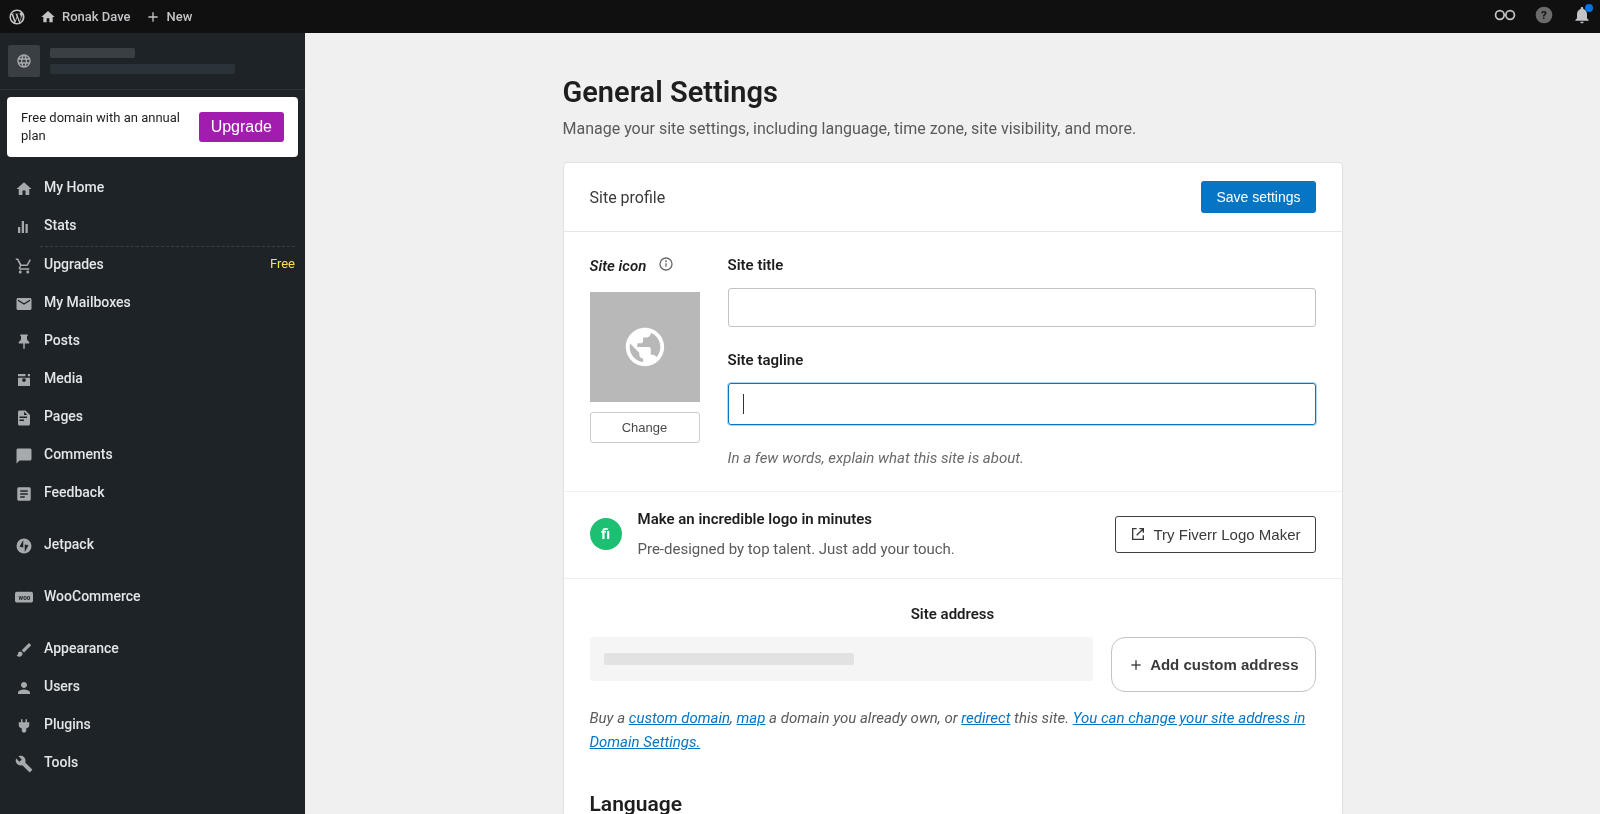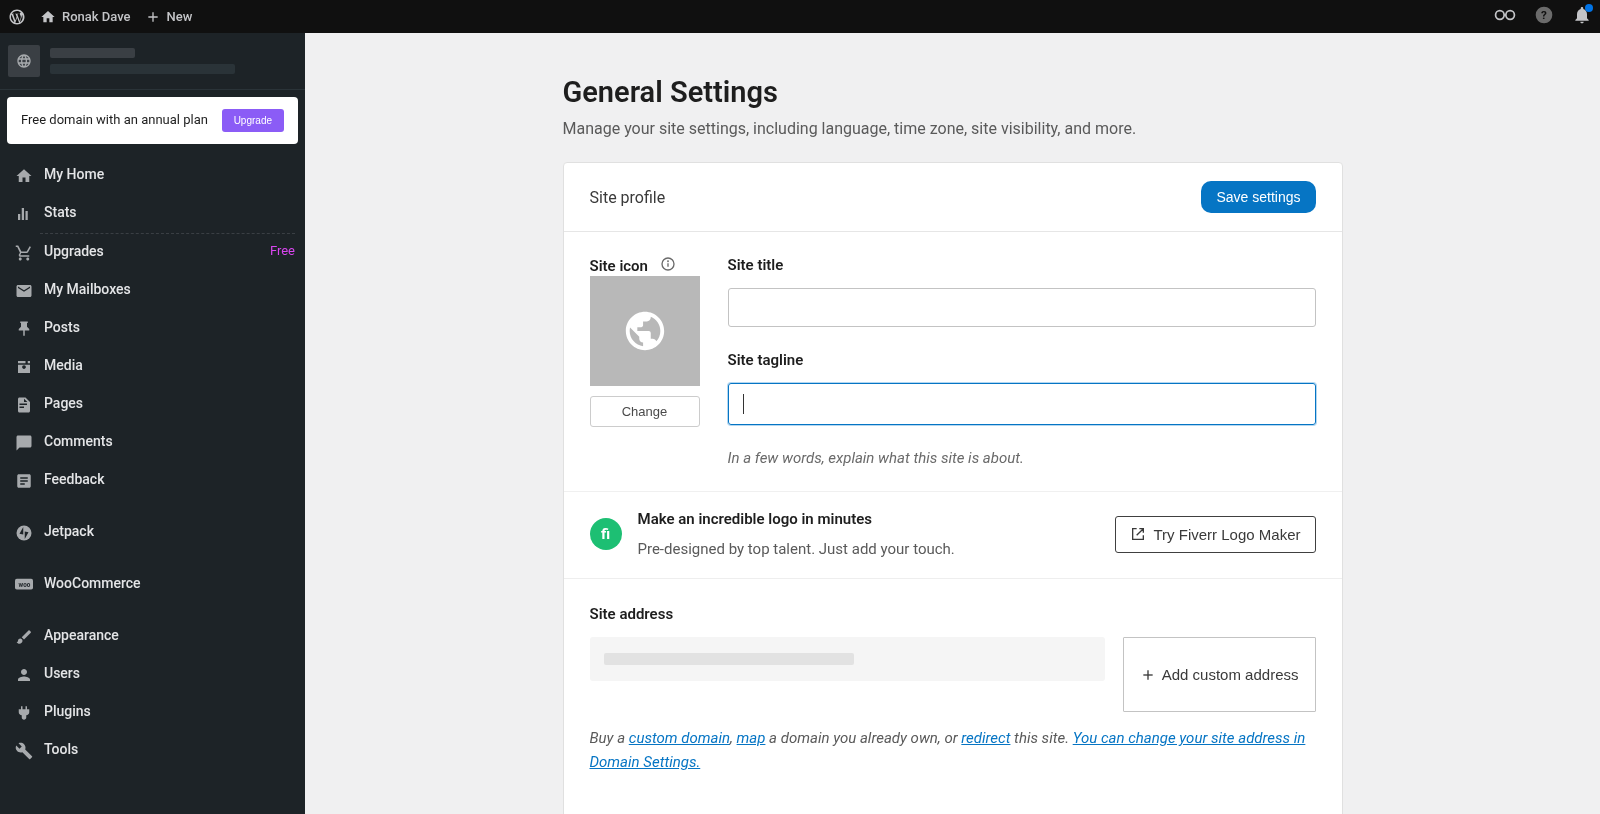--- a/index.html
+++ b/index.html
@@ -22,71 +22,71 @@
 
 .site-switch { display: flex; align-items: center; gap: 10px; padding: 12px 8px; border-bottom: 1px solid #2a3338; }
 .site-avatar { width: 32px; height: 32px; background: #3a3f44; border-radius: 2px; display: flex; align-items: center; justify-content: center; }
 .site-lines { flex: 1; }
 .site-line1 { width: 85px; height: 10px; background: #3a3f44; border-radius: 2px; margin-bottom: 6px; }
 .site-line2 { width: 185px; height: 10px; background: #2a3338; border-radius: 2px; }
 
 
 .upgrade-card { background: #fff; margin: 7px; border-radius: 4px; padding: 12px 14px; display: flex; align-items: center; justify-content: space-between; gap: 10px; }
 .upgrade-text { font-size: 13px; color: #1e1e1e; line-height: 1.4; }
-.upgrade-btn { background: #8b5cf6; color: #fff; border: none; padding: 6px 12px; border-radius: 3px; font-size: 10px; cursor: pointer; font-weight: 500; }
+.upgrade-btn { background: #a21caf; color: #fff; border: none; padding: 6px 12px; border-radius: 3px; font-size: 16px; cursor: pointer; font-weight: 500; }
 
 
 .nav { padding-top: 6px; }
 .nav-item { display: flex; align-items: flex-start; gap: 10px; padding: 9px 10px 9px 14px; font-size: 14px; font-weight: 500; color: #e4e5e7; cursor: pointer; }
 .nav-item .icon { width: 20px; height: 20px; display: flex; align-items: center; justify-content: center; }
 .nav-item .icon svg { fill: #a7aaad; }
-.nav-badge { margin-left: auto; font-size: 13px; color: #d946ef; font-weight: 400; }
+.nav-badge { margin-left: auto; font-size: 13px; color: #fde047; font-weight: 400; }
 .nav-gap { height: 14px; }
 .dashed-line { border-bottom: 1px dashed #3a3f44; margin: 0 10px 0 40px; }
 
 
 .content { max-width: 820px; margin: 0 auto; padding: 42px 20px 40px; }
 .page-title { font-size: 29px; font-weight: 600; color: #1e1e1e; margin-bottom: 10px; }
 .page-subtitle { font-size: 16px; color: #5a5a5a; margin-bottom: 24px; }
 
 
 .card { background: #fff; border: 1px solid #e0e0e0; border-radius: 4px; }
 .card-header { display: flex; align-items: center; justify-content: space-between; padding: 18px 26px; border-bottom: 1px solid #e6e6e6; }
 .card-header-title { font-size: 16px; color: #3a3a3a; }
-.save-btn { background: #0675c4; color: #fff; border: none; padding: 8px 15px; border-radius: 10px; font-size: 14px; font-weight: 500; cursor: pointer; }
+.save-btn { background: #0675c4; color: #fff; border: none; padding: 8px 15px; border-radius: 3px; font-size: 14px; font-weight: 500; cursor: pointer; }
 
 .card-body { padding: 24px 26px; }
 .profile-row { display: flex; gap: 28px; }
 .icon-col { width: 110px; flex-shrink: 0; }
-.icon-label { font-size: 15px; font-weight: 600; display: flex; align-items: center; gap: 12px; margin-bottom: 0; }
+.icon-label { font-size: 15px; font-weight: 600; display: flex; align-items: center; gap: 12px; margin-bottom: 16px; font-style: italic; }
 .icon-preview { width: 110px; height: 110px; background: #b8b8b8; display: flex; align-items: center; justify-content: center; margin-bottom: 10px; }
 .icon-preview svg { fill: #fff; width: 46px; height: 46px; }
 .change-btn { width: 110px; background: #fff; border: 1px solid #ccc; padding: 7px 0; font-size: 13px; color: #4a4a4a; border-radius: 3px; cursor: pointer; }
 
 .fields-col { flex: 1; }
 .field-label { font-size: 15px; font-weight: 600; margin-bottom: 14px; display: block; }
 .text-input { width: 100%; border: 1px solid #c3c3c3; border-radius: 3px; padding: 10px 12px; font-size: 15px; margin-bottom: 24px; }
 .text-input.focused { border: 1.5px solid #0675c4; box-shadow: 0 0 0 1px #b3d7f1; }
 .helper { font-size: 15px; color: #6a6a6a; font-style: italic; }
 
 
 .fiverr-row { display: flex; align-items: center; padding: 18px 26px 20px; border-top: 1px solid #f0f0f0; gap: 16px; }
 .fiverr-badge { width: 32px; height: 32px; background: #1dbf73; border-radius: 50%; display: flex; align-items: center; justify-content: center; color: #fff; font-weight: 700; font-size: 15px; flex-shrink: 0; text-align: right; }
 .fiverr-text { flex: 1; }
 .fiverr-title { font-weight: 600; font-size: 15px; margin-bottom: 12px; }
 .fiverr-sub { font-size: 15px; color: #5a5a5a; }
 .fiverr-btn { background: #fff; border: 1px solid #404040; padding: 9px 14px; font-size: 15px; color: #3a3a3a; border-radius: 3px; cursor: pointer; display: flex; align-items: center; gap: 8px; }
 
 
 .address-section { padding: 26px 26px 4px; border-top: 1px solid #eee; }
-.addr-label { font-size: 15px; font-weight: 600; margin-bottom: 14px; }
+.addr-label { font-size: 15px; font-weight: 600; margin-bottom: 14px; text-align: center; }
 .addr-row { display: flex; gap: 18px; margin-bottom: 14px; }
 .addr-greybox { flex: 1; background: #f5f5f5; border-radius: 3px; height: 44px; display: flex; align-items: center; padding: 0 14px; }
 .addr-greyline { width: 250px; height: 12px; background: #e2e2e2; border-radius: 2px; }
-.addr-btn { background: #fff; border: 1px solid #c3c3c3; padding: 28px 16px; font-size: 15px; color: #3a3a3a; border-radius: 1px; cursor: pointer; display: flex; align-items: center; gap: 6px; }
+.addr-btn { background: #fff; border: 1px solid #c3c3c3; padding: 18px 16px; font-size: 15px; color: #3a3a3a; border-radius: 14px; cursor: pointer; display: flex; align-items: center; gap: 6px; font-weight: bold; }
 .addr-help { font-size: 15px; color: #5a5a5a; font-style: italic; line-height: 1.6; }
 .addr-help a { color: #0675c4; text-decoration: underline; font-style: italic; }
 
 .lang-section { padding: 34px 26px 0; }
 .lang-label { font-size: 21px; font-weight: 600; }
 
 
 .cursor-line { display: inline-block; width: 1px; height: 20px; background: #333; vertical-align: middle; margin-left: 2px;}
 </style>
 </head>

